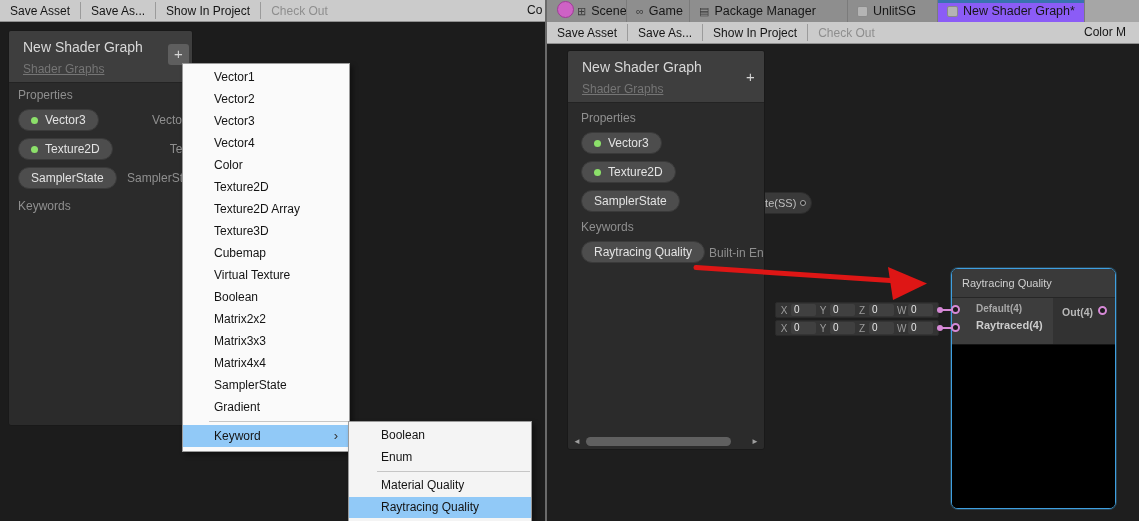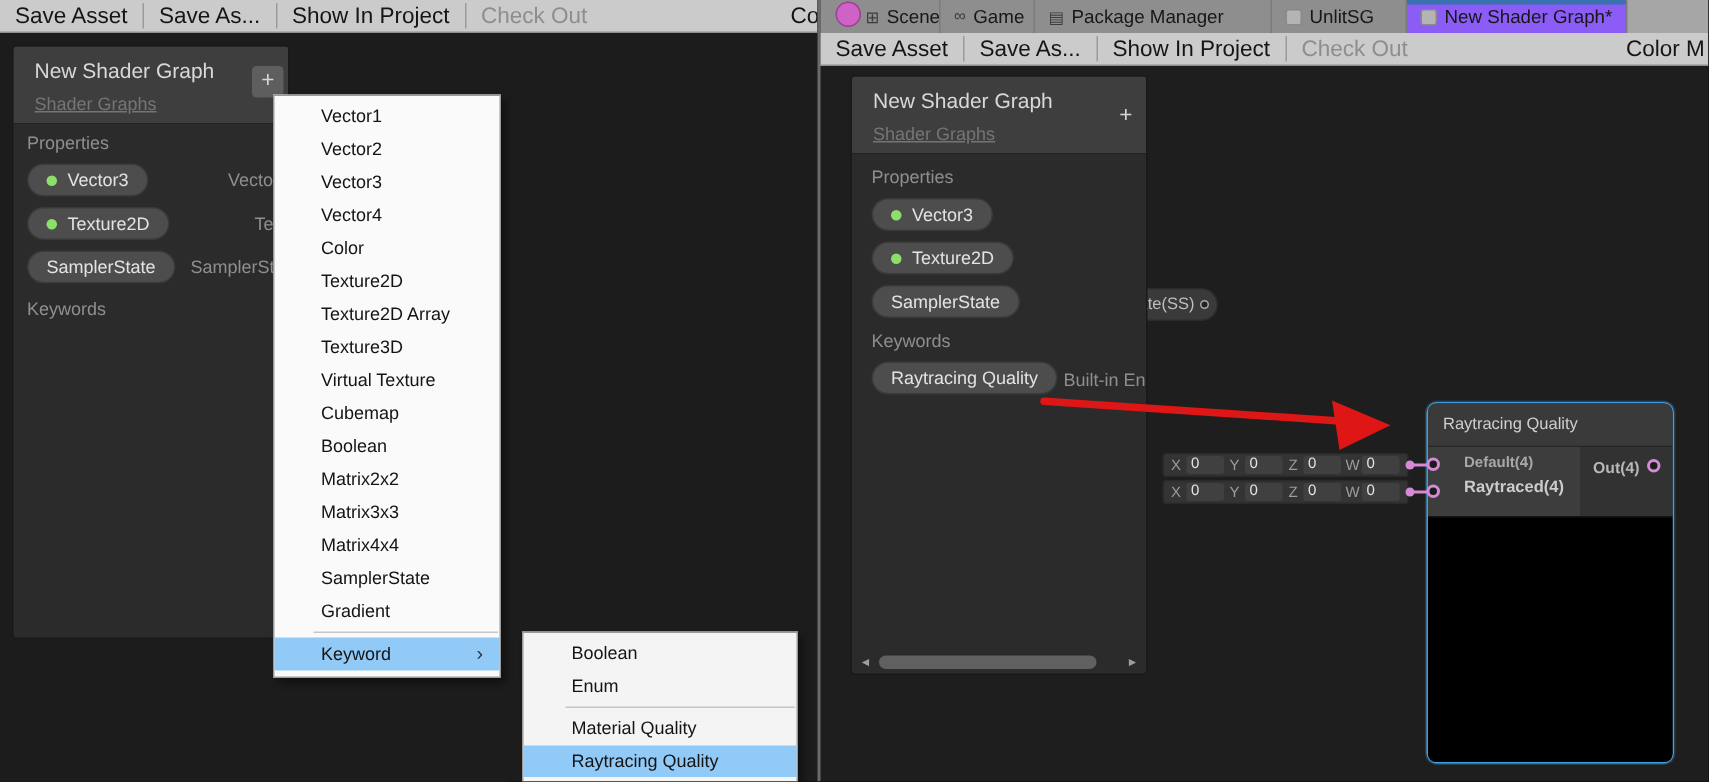--- a/index.html
+++ b/index.html
@@ -6,21 +6,21 @@
   html,body { background:#111; }
   .stage {
     position:relative; width:1139px; height:521px; overflow:hidden;
     font-family:"Liberation Sans", sans-serif; background:#1D1D1D;
     -webkit-font-smoothing:antialiased;
   }
   
   .toolbar {
     position:absolute; left:0; right:0; height:22px; background:#CBCBCB;
     border-bottom:1px solid #8F8F8F; display:flex; align-items:stretch;
-    font-size:15px; color:#151515;
+    font-size:12px; color:#151515;
   }
   .tbtn { display:flex; align-items:center; padding:0 10px; white-space:nowrap; }
   .tbtn.disabled { color:#8E8E8E; }
   .tsep { width:1px; background:#9B9B9B; margin:2px 0; }
   .tclip { position:absolute; top:0; line-height:21px; white-space:nowrap; }
   
   .lwin { position:absolute; left:0; top:0; width:545px; height:521px; }
   .lgraph { position:absolute; left:0; top:22px; width:545px; height:499px; background:#1C1C1C; }
   
   .bb {
@@ -41,21 +41,21 @@
   .bb-label { position:absolute; font-size:12px; color:#8F8F8F; white-space:nowrap; }
   .pill {
     position:absolute; height:22px; border-radius:11px; background:#4D4D4D;
     border:1px solid #3A3A3A; color:#E3E3E3; font-size:12px;
     display:inline-flex; align-items:center; padding:0 12px; white-space:nowrap;
   }
   .pill .dot { width:7px; height:7px; border-radius:50%; background:#8CE06A; margin-right:7px; }
   .ptype { position:absolute; font-size:12px; color:#8F8F8F; white-space:nowrap; overflow:hidden; }
   
   .menu {
-    position:absolute; left:182px; top:63px; width:152px; height:389px; z-index:20;
+    position:absolute; left:182px; top:63px; width:168px; height:389px; z-index:20;
     background:#FAFAFA; border:1px solid #9A9A9A; padding-top:2px;
     box-shadow:3px 3px 5px rgba(0,0,0,0.4); font-size:12px; color:#141414;
   }
   .mi { height:22px; line-height:22px; padding-left:31px; white-space:nowrap; }
   .msep { height:1px; background:#C6C6C6; margin:3px 1px 3px 26px; }
   .mi.hl { background:#91C9F7; display:flex; justify-content:space-between; padding-right:11px; }
   .mi .arrow { color:#333; font-size:13px; }
   .submenu {
     position:absolute; left:348px; top:421px; width:184px; height:101px; z-index:21;
     background:#F4F4F4; border:1px solid #9A9A9A; padding-top:3px;
@@ -166,22 +166,22 @@
 
   <div class="menu">
     <div class="mi">Vector1</div>
     <div class="mi">Vector2</div>
     <div class="mi">Vector3</div>
     <div class="mi">Vector4</div>
     <div class="mi">Color</div>
     <div class="mi">Texture2D</div>
     <div class="mi">Texture2D Array</div>
     <div class="mi">Texture3D</div>
+    <div class="mi">Cubemap</div>
     <div class="mi">Virtual Texture</div>
-    <div class="mi">Cubemap</div>
     <div class="mi">Boolean</div>
     <div class="mi">Matrix2x2</div>
     <div class="mi">Matrix3x3</div>
     <div class="mi">Matrix4x4</div>
     <div class="mi">SamplerState</div>
     <div class="mi">Gradient</div>
     <div class="msep"></div>
     <div class="mi hl">
       <span>Keyword</span>
       <span class="arrow">›</span>

